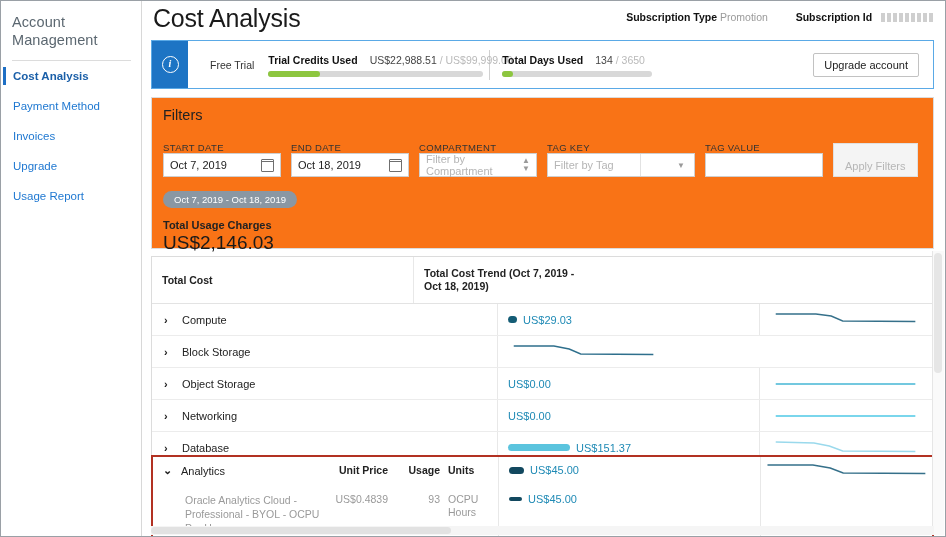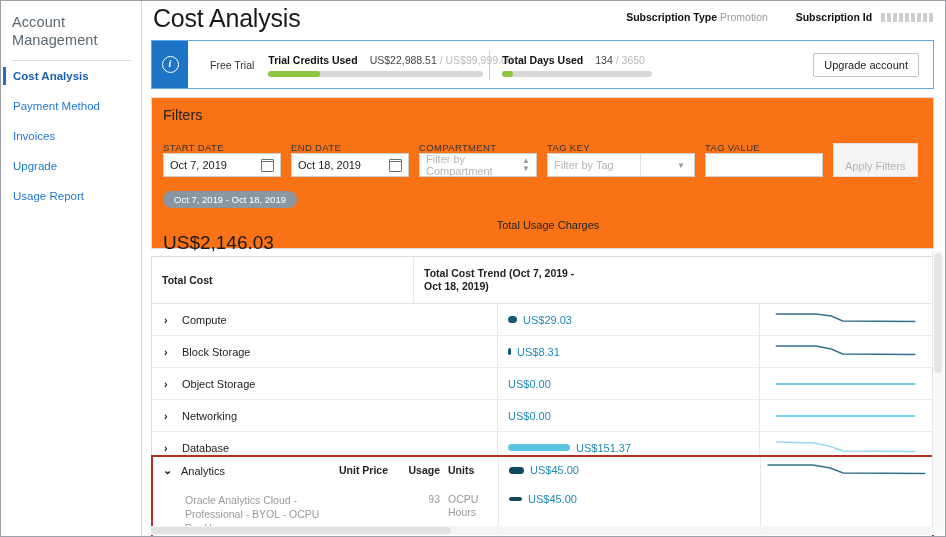--- a/index.html
+++ b/index.html
@@ -124,21 +124,21 @@
   #apply-btn{
     border:1px solid #e0e0e0;background:#f4f4f4;color:#b6b6b6;
     height:24px;font-size:11px;padding:16px 11px;box-sizing:border-box;cursor:default;
     font-family:"Liberation Sans", sans-serif;
   }
   #date-chip{
     display:inline-block;margin:14px 0 0 11px;
     background:#8a97a3;color:#fff;border-radius:11px;
     font-size:9.5px;padding:3px 11px;
   }
-  #tuc-label{font-size:11px;color:#222;padding:11px 0 0 11px;font-weight:400;text-align:center;}
+  #tuc-label{font-size:11px;color:#222;padding:11px 0 0 11px;font-weight:700;}
   #tuc-value{font-size:19px;color:#1a1a1a;padding:1px 0 0 11px;font-weight:400;}
 
   
   #table{
     position:absolute;left:150px;top:255px;width:783px;
     border:1px solid #dcdcdc;border-bottom:none;background:#fff;box-sizing:border-box;
   }
   .thead{display:flex;border-bottom:1px solid #e3e3e3;min-height:46px;}
   .th{
     font-size:10.5px;font-weight:700;color:#222;
@@ -343,26 +343,20 @@
           <path d="M6,10 L48,10 L64,12 L76,17 L152,17.5" fill="none" stroke="#35708a" stroke-width="1.4"></path>
         </svg>
       </div>
     </div>
 
     <div class="trow">
       <div class="td c-service">
         <span class="caret">›</span>
         <span class="svc-name">Block Storage</span>
       </div>
-      <div class="td c-cost">
-        <span class="cost-wrap">
-          <span class="bar" style="width:3px;background:#145c75;"></span>
-          <span class="cost-val">US$8.31</span>
-        </span>
-      </div>
       <div class="td c-trend">
         <svg class="spark" viewBox="0 0 160 31" preserveAspectRatio="none">
           <path d="M6,10 L48,10 L64,13 L76,18 L152,18.5" fill="none" stroke="#2e6f8c" stroke-width="1.4"></path>
         </svg>
       </div>
     </div>
 
     <div class="trow">
       <div class="td c-service">
         <span class="caret">›</span>
@@ -439,20 +433,21 @@
         <svg class="spark" viewBox="0 0 160 29" preserveAspectRatio="none" style="height:29px;">
           <path d="M6,8 L48,8 L64,11 L76,16 L152,16.5" fill="none" stroke="#35708a" stroke-width="1.4"></path>
         </svg>
       </div>
     </div>
 
     <div class="arow detail">
       <div class="asvc">
         <div class="adesc" style="margin-left:22px;">Oracle Analytics Cloud - Professional - BYOL - OCPU Per Hour</div>
         <div class="asvc-cols">
+          <span class="acol-v up">US$0.4839</span>
           <span class="acol-v us">93</span>
           <span class="acol-v un">OCPU Hours</span>
         </div>
       </div>
       <div class="acost">
         <span class="cost-wrap">
           <span class="bar" style="width:13px;height:4px;background:#12485f;"></span>
           <span class="cost-val">US$45.00</span>
         </span>
       </div>

